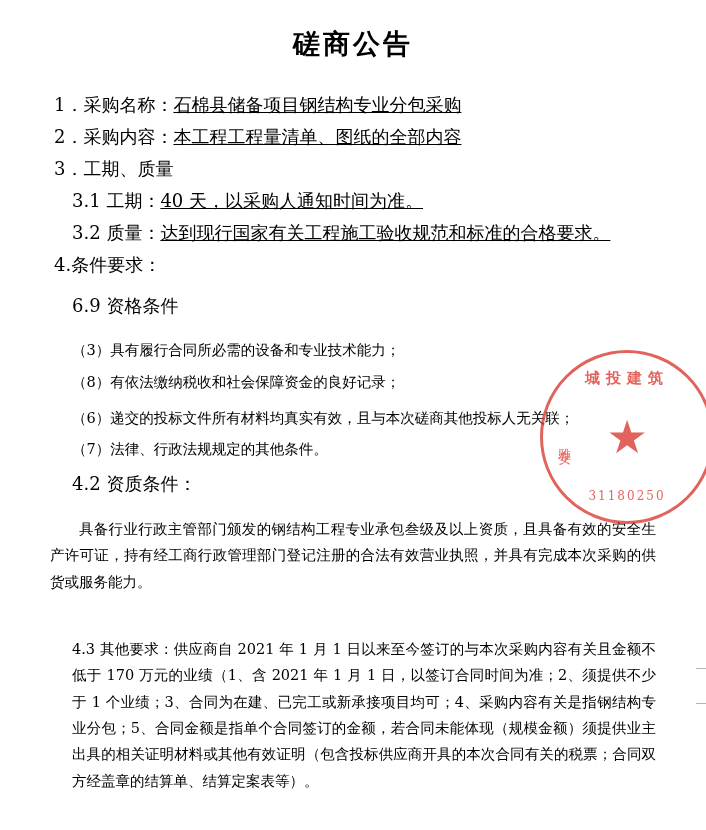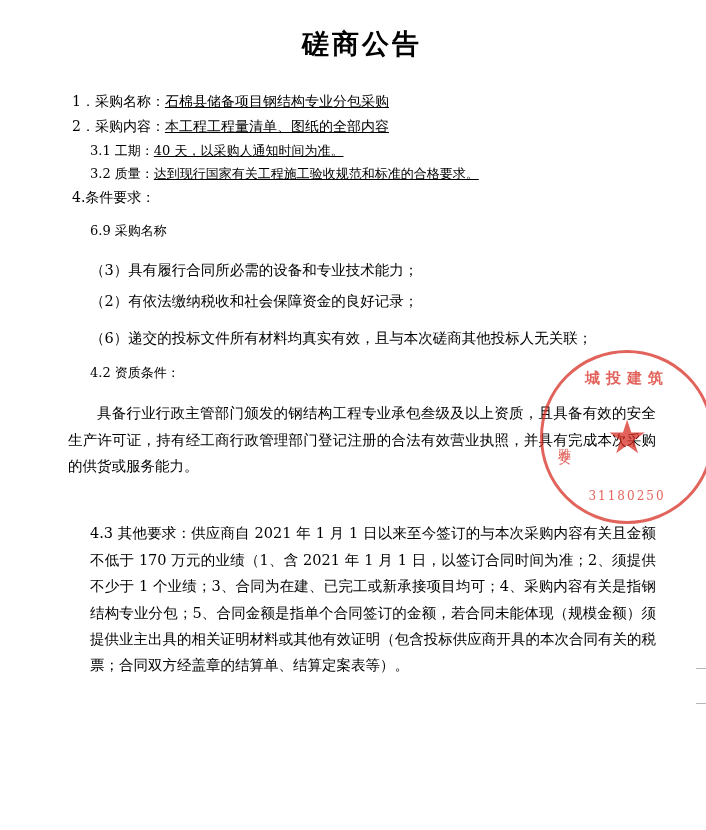--- a/index.html
+++ b/index.html
@@ -13,46 +13,46 @@
     position: relative;
     overflow: hidden;
     font-family: "DejaVu Serif", "Liberation Serif", serif;
     color: #000000;
   }
   .page {
     position: relative;
     width: 706px;
     height: 830px;
     box-sizing: border-box;
-    padding: 18px 34px 0 52px;
+    padding: 18px 34px 0 34px;
   }
   .doc-title {
     text-align: center;
     font-size: 27px;
     font-weight: bold;
     letter-spacing: 3px;
     margin: 8px 0 22px 0;
     font-family: "DejaVu Serif", "Liberation Serif", serif;
   }
   p, div.para {
     font-size: 14.5px;
     line-height: 1.72;
     margin: 0 0 2px 0;
     text-align: justify;
   }
   .indent2 { text-indent: 2em; }
   .u { text-decoration: underline; }
   .lvl1 {
     margin-left: 20px;
-    font-size: 14px;
+    font-size: 18px;
     line-height: 1.78;
   }
   .lvl2 {
     margin-left: 38px;
-    font-size: 13px;
+    font-size: 18px;
     line-height: 1.78;
   }
   .lvl3 {
     margin-left: 38px;
     font-size: 14.5px;
     line-height: 1.82;
   }
   .item-row { white-space: nowrap; }
   .block-gap-sm { height: 5px; }
   .block-gap { height: 9px; }
@@ -131,42 +131,44 @@
 
   <div class="doc-title">磋商公告</div>
 
 
   <div class="block-gap-sm"></div>
 
   <div class="lvl1 item-row"><span>1．</span><span>采购名称：</span><span class="u">石棉县储备项目钢结构专业分包采购</span></div>
 
   <div class="lvl1 item-row"><span>2．</span><span>采购内容：</span><span class="u">本工程工程量清单、图纸的全部内容</span></div>
 
+  <div class="lvl1 item-row"><span>3．</span><span>工期、质量</span></div>
 
   <div class="lvl2 item-row"><span>3.1</span>&nbsp;<span>工期：</span><span class="u">40 天，以采购人通知时间为准。</span></div>
 
   <div class="lvl2 item-row"><span>3.2</span>&nbsp;<span>质量：</span><span class="u">达到现行国家有关工程施工验收规范和标准的合格要求。</span></div>
 
   <div class="lvl1 item-row"><span>4.</span><span>条件要求：</span></div>
 
   <div class="block-gap"></div>
 
-  <div class="lvl2 item-row"><span>6.9</span>&nbsp;<span>采购名称</span></div>
+  <div class="lvl2 item-row"><span>6.9</span>&nbsp;<span>资格条件</span></div>
 
   <div class="block-gap-sm"></div>
 
   <div class="block-gap-sm"></div>
   <div class="block-gap-sm"></div>
   <div class="lvl3">（3）具有履行合同所必需的设备和专业技术能力；</div>
   <div class="block-gap-sm"></div>
-  <div class="lvl3">（2）有依法缴纳税收和社会保障资金的良好记录；</div>
+  <div class="lvl3">（8）有依法缴纳税收和社会保障资金的良好记录；</div>
   <div class="block-gap-sm"></div>
   <div class="block-gap-sm"></div>
   <div class="lvl3">（6）递交的投标文件所有材料均真实有效，且与本次磋商其他投标人无关联；</div>
   <div class="block-gap-sm"></div>
+  <div class="lvl3">（7）法律、行政法规规定的其他条件。</div>
 
   <div class="block-gap-sm"></div>
 
   <div class="lvl2 item-row"><span>4.2</span>&nbsp;<span>资质条件：</span></div>
 
   <p class="justify-block indent2">具备行业行政主管部门颁发的钢结构工程专业承包叁级及以上资质，且具备有效的安全生产许可证，持有经工商行政管理部门登记注册的合法有效营业执照，并具有完成本次采购的供货或服务能力。</p>
 
   <div class="block-gap"></div>
 
   <p class="justify-block" style="margin-left:38px;"><span>4.3</span>&nbsp;<span>其他要求：</span><span>供应商自 2021 年 1 月 1 日以来至今签订的与本次采购内容有关且金额不低于 170 万元的业绩（1、含 2021 年 1 月 1 日，以签订合同时间为准；2、须提供不少于 1 个业绩；3、合同为在建、已完工或新承接项目均可；4、采购内容有关是指钢结构专业分包；5、合同金额是指单个合同签订的金额，若合同未能体现（规模金额）须提供业主出具的相关证明材料或其他有效证明（包含投标供应商开具的本次合同有关的税票；合同双方经盖章的结算单、结算定案表等）。</span></p>

